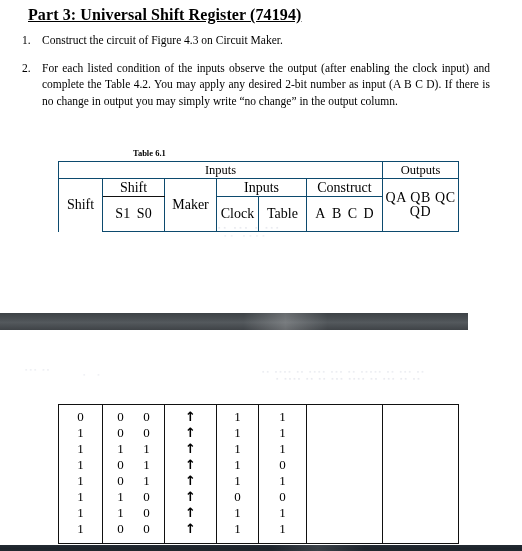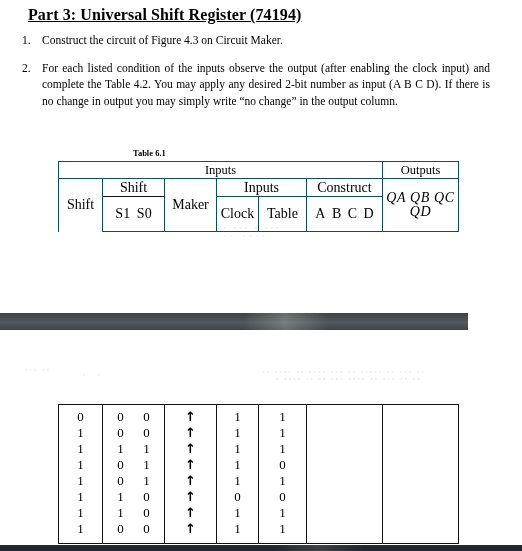--- a/index.html
+++ b/index.html
@@ -89,21 +89,21 @@
   }
   .hrow1 td { height: 16px; font-size: 12.5px; }
   .hrow2 td { height: 17px; }
   .hrow3 td { height: 17px; }
 
   .cell-inputs  { font-size: 12.5px; }
   .cell-outputs { font-size: 12.5px; }
   .cell-clear   { font-size: 14.5px; }
   .cell-clock   { font-size: 14.5px; }
   .cell-leftright { font-size: 14.5px; }
-  .cell-qlabels { font-size: 10.5px; letter-spacing: 0.6px; font-style: italic; }
+  .cell-qlabels { font-size: 10.5px; letter-spacing: 0.6px; }
   .cell-modeword { font-size: 14px; border-bottom: 1px solid #111111 !important; }
   .cell-s1s0 { font-size: 8.5px; }
   .s1s0-wrap {
     display: flex;
     justify-content: space-around;
     padding: 10px 9px;
   }
   .cell-serial { font-size: 12.5px; }
   .cell-parallel { font-size: 12.5px; }
   .cell-abcd { font-size: 10px; }

